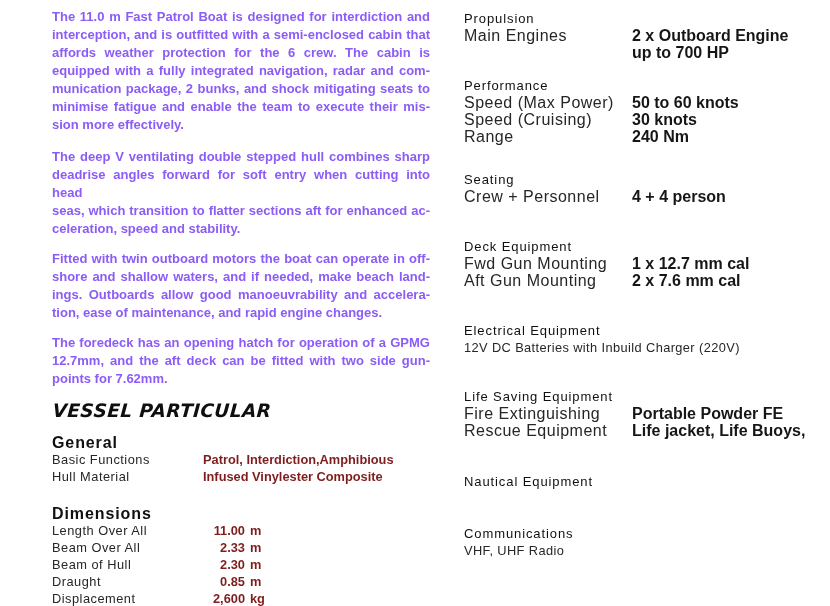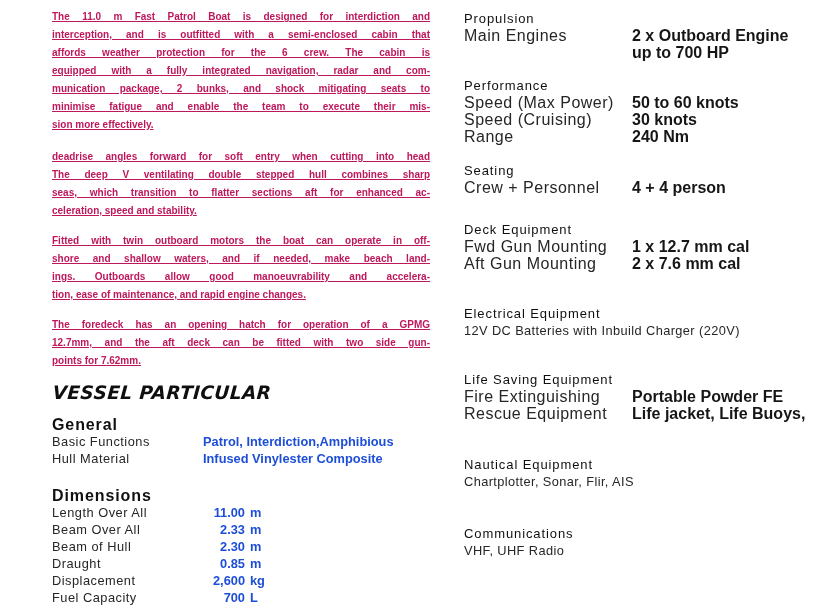--- a/index.html
+++ b/index.html
@@ -18,26 +18,25 @@
   }
 
   
   .col-left {
     position: absolute;
     left: 52px;
     top: 8px;
     width: 378px;
   }
   .para {
-    font-size: 10px;
+    font-size: 13px;
     font-weight: 700;
     line-height: 18px;
-    color: #be185d;
+    color: #8b5cf6;
     margin: 0 0 12px 0;
-    text-decoration: underline;
   }
   .para:first-child { margin-bottom: 14px; }
   .pline {
     text-align: justify;
     text-align-last: justify;
   }
   .pline.last {
     text-align: justify;
     text-align-last: left;
   }
@@ -75,21 +74,21 @@
   .spec-label {
     flex: none;
     width: 151px;
     font-weight: 400;
     letter-spacing: 0.5px;
     color: #262626;
     white-space: nowrap;
   }
   .spec-value {
     font-weight: 700;
-    color: #1d4ed8;
+    color: #7f1d1d;
     white-space: nowrap;
   }
   .num {
     display: inline-block;
     width: 42px;
     text-align: right;
     font-weight: 700;
   }
   .unit {
     font-weight: 700;
@@ -131,22 +130,22 @@
   }
   .rtext {
     font-size: 12.8px;
     font-weight: 400;
     letter-spacing: 0.4px;
     line-height: 17px;
     color: #262626;
     white-space: nowrap;
   }
   .m16 { margin-top: 16px; }
-  .m17 { margin-top: 17px; }
-  .m31 { margin-top: 25px; }
+  .m17 { margin-top: 26px; }
+  .m31 { margin-top: 33px; }
   .m32 { margin-top: 32px; }
   .m33 { margin-top: 33px; }
   .m34 { margin-top: 34px; }
   .m35 { margin-top: 35px; }
 </style>
 </head>
 <body>
 
 <div class="page">
 
@@ -156,22 +155,22 @@
       <div class="pline">The 11.0 m Fast Patrol Boat is designed for interdiction and</div>
       <div class="pline">interception, and is outfitted with a semi-enclosed cabin that</div>
       <div class="pline">affords weather protection for the 6 crew. The cabin is</div>
       <div class="pline">equipped with a fully integrated navigation, radar and com-</div>
       <div class="pline">munication package, 2 bunks, and shock mitigating seats to</div>
       <div class="pline">minimise fatigue and enable the team to execute their mis-</div>
       <div class="pline last">sion more effectively.</div>
     </div>
 
     <div class="para">
+      <div class="pline">The deep V ventilating double stepped hull combines sharp</div>
       <div class="pline">deadrise angles forward for soft entry when cutting into head</div>
-      <div class="pline">The deep V ventilating double stepped hull combines sharp</div>
       <div class="pline">seas, which transition to flatter sections aft for enhanced ac-</div>
       <div class="pline last">celeration, speed and stability.</div>
     </div>
 
     <div class="para">
       <div class="pline">Fitted with twin outboard motors the boat can operate in off-</div>
       <div class="pline">shore and shallow waters, and if needed, make beach land-</div>
       <div class="pline">ings. Outboards allow good manoeuvrability and accelera-</div>
       <div class="pline last">tion, ease of maintenance, and rapid engine changes.</div>
     </div>
@@ -287,21 +286,20 @@
         <span class="rvalue">Portable Powder FE</span>
       </div>
       <div class="rrow">
         <span class="rlabel">Rescue Equipment</span>
         <span class="rvalue">Life jacket, Life Buoys,</span>
       </div>
     </div>
 
     <div class="m34">
       <div class="rsec-title">Nautical Equipment</div>
-      <div class="rtext">Chartplotter, Sonar, Flir, AIS</div>
     </div>
 
     <div class="m35">
       <div class="rsec-title">Communications</div>
       <div class="rtext">VHF, UHF Radio</div>
     </div>
 
   </div>
 </div>
 

